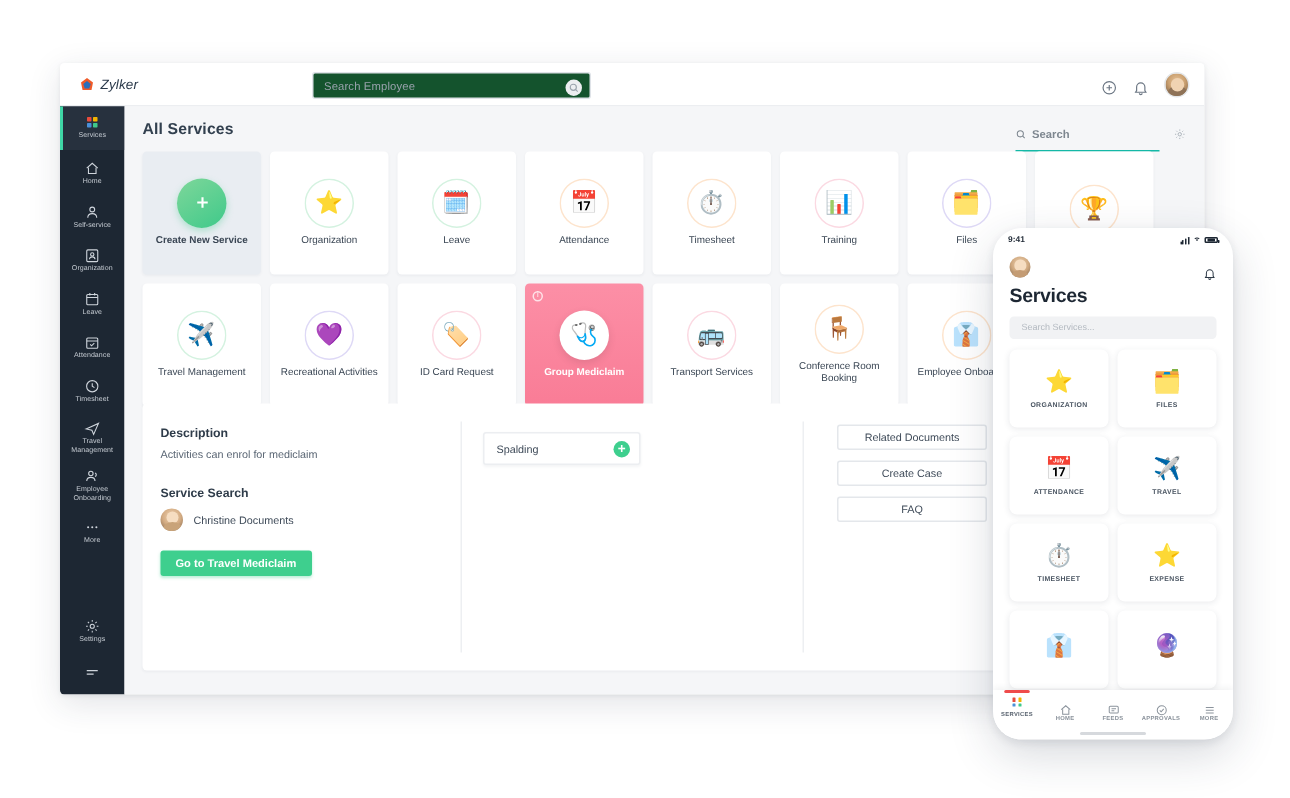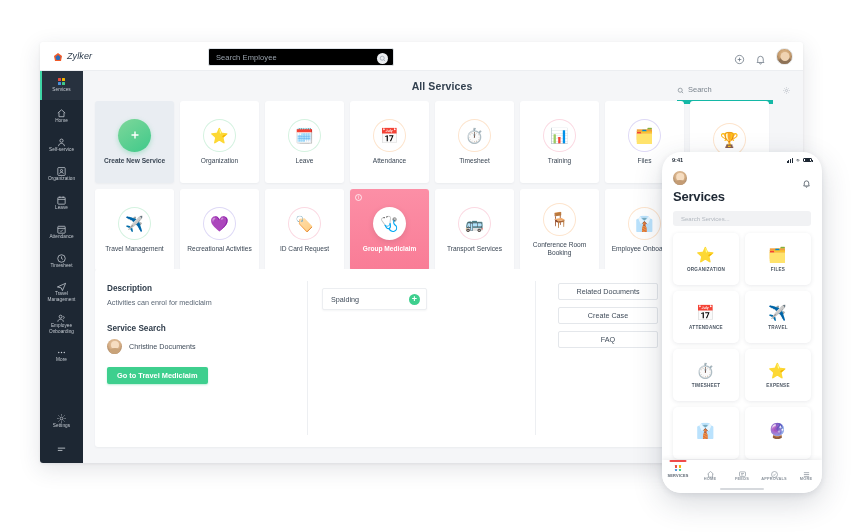--- a/index.html
+++ b/index.html
@@ -36,21 +36,21 @@
     display: flex; align-items: center;
   }
   .logo-wrap { display: flex; align-items: center; gap: 3px; margin-left: 12px; width: 120px; }
   .logo-mark { width: 12px; height: 12px; position: relative; }
   .logo-text { font-size: 9px; font-weight: 400; color: #2b3a4b; font-style: italic; letter-spacing: .1px; }
 
   .search-employee {
     position: absolute; left: 168px; top: 6px;
     width: 186px; height: 18px;
     border: 1px solid #dfe3e8; border-radius: 2px;
-    background: #000000;
+    background: #14532d;
     display: flex; align-items: center;
   }
   .search-employee span.ph {
     font-size: 7.5px; color: #9aa3ad; margin-left: 7px; letter-spacing: .1px;
   }
   .search-employee .circ {
     position: absolute; right: 5px; top: 3.5px;
     width: 11px; height: 11px; border-radius: 50%;
     background: #eceef1;
     display: flex; align-items: center; justify-content: center;
@@ -110,27 +110,27 @@
   .nav-spacer { flex: 1 1 auto; }
 
   
   .content {
     position: absolute; left: 43px; top: 29px;
     width: 720px; height: 392px;
     background: #f5f6f8;
   }
   .page-head {
     height: 30px; display: flex; align-items: center;
-    padding: 0 14px 0 12px; position: relative; justify-content: center;
+    padding: 0 14px 0 12px; position: relative;
   }
   .page-title { font-size: 10.5px; font-weight: 600; color: #32404f; letter-spacing: .1px; }
   .head-search {
     position: absolute; right: 30px; top: 9px;
-    width: 96px; border-bottom: 4px solid #14b8a6;
-    display: flex; align-items: center; gap: 4px; padding-bottom: 2px;
+    width: 96px; border-bottom: 1px solid #14b8a6;
+    display: flex; align-items: center; gap: 4px; padding-bottom: 2px; font-weight: bold;
   }
   .head-search .txt { font-size: 7.5px; color: #7d868f; }
   .gear-right { position: absolute; right: 12px; top: 10px; width: 9px; height: 9px; color: #aab1b9; }
 
   
   .grid-wrap { padding: 0 0 0 12px; }
   .row {
     display: flex; gap: 6px; margin-bottom: 6px;
   }
   .card {

